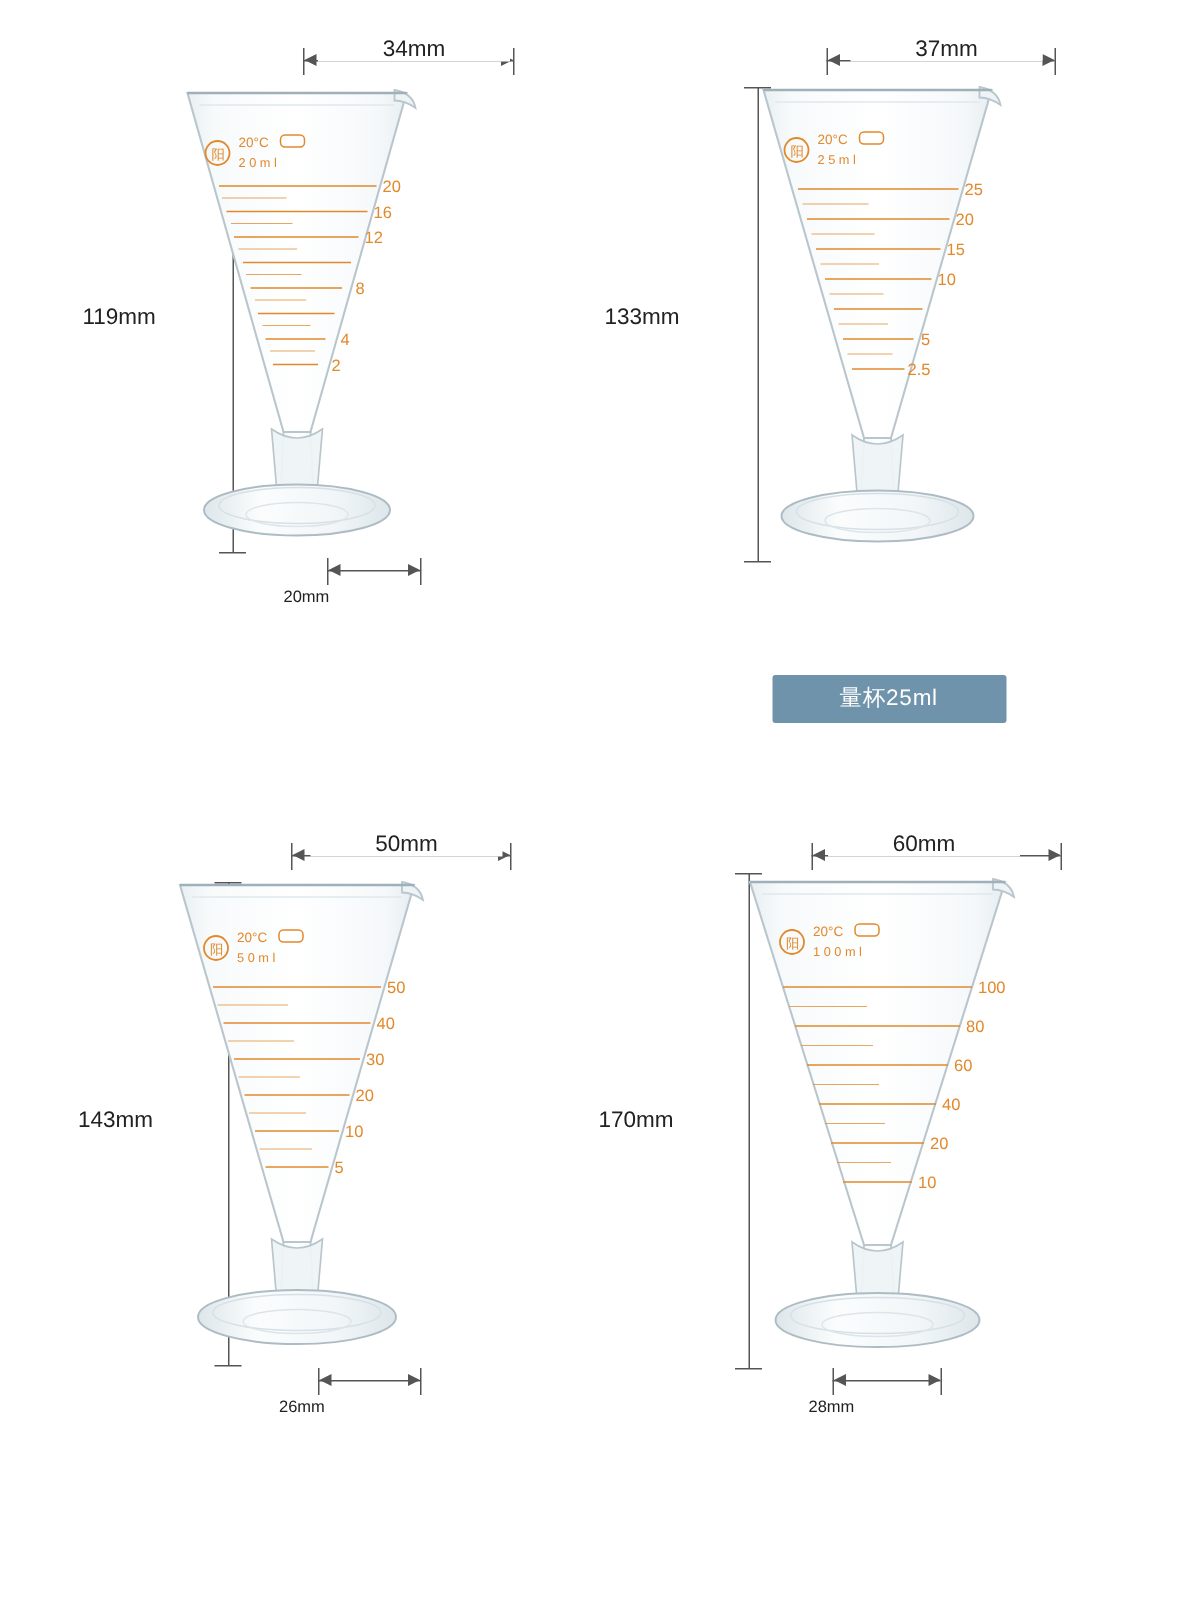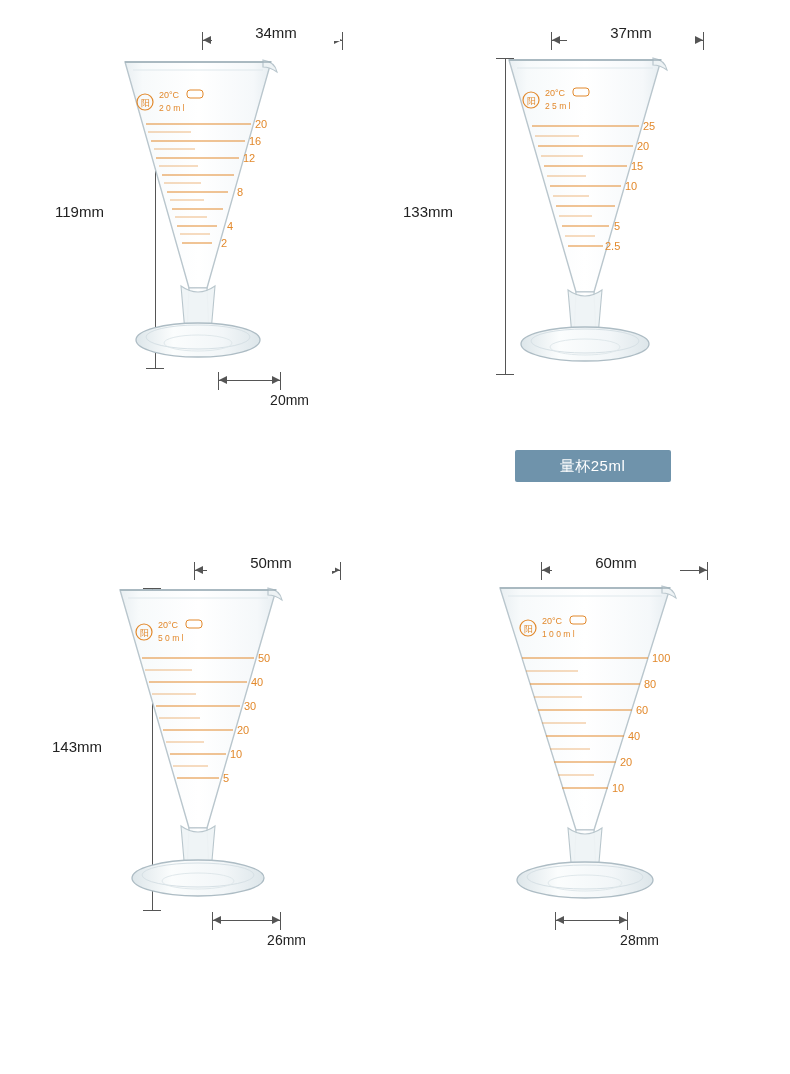--- a/index.html
+++ b/index.html
@@ -96,22 +96,22 @@
     width: 0; height: 0;
     border-top: 4px solid transparent;
     border-bottom: 4px solid transparent;
   }
   .dim-bottom .arrow-l { border-right: 8px solid #555; }
   .dim-bottom .arrow-r { border-left: 8px solid #555; }
   .dim-bottom .label {
     position: absolute;
     top: 20px;
     width: 120px;
-    text-align: right;
-    font-size: 14px;
+    text-align: left;
+    font-size: 11px;
     color: #222;
   }
   
   .dim-left {
     position: absolute;
     top: 0;
     left: 0;
     width: 180px;
     height: 420px;
   }
@@ -433,20 +433,26 @@
 
     <div class="dim-top" style="top:28px;">
       <div class="rule" style="left:122px; width:166px;"></div>
       <div class="tick" style="left:122px;"></div>
       <div class="tick" style="left:288px;"></div>
       <div class="arrow-l" style="left:123px;"></div>
       <div class="arrow-r" style="left:280px;"></div>
       <div class="label" style="left:133px;">60mm</div>
     </div>
 
+    <div class="dim-left">
+      <div class="rule" style="left:104px; top:62px; height:330px;"></div>
+      <div class="tick" style="left:95px; top:62px;"></div>
+      <div class="tick" style="left:95px; top:392px;"></div>
+      <div class="label" style="left:4px; top:218px;">170mm</div>
+    </div>
 
     <div class="glass-wrap" style="top:46px; left:48%;">
       <svg width="206" height="348" viewBox="0 0 206 348">
         <defs>
           <linearGradient id="gbody4" x1="0" y1="0" x2="1" y2="0">
             <stop offset="0%" stop-color="#e9eff2"></stop>
             <stop offset="12%" stop-color="#f7fafb"></stop>
             <stop offset="50%" stop-color="#ffffff"></stop>
             <stop offset="88%" stop-color="#f5f8fa"></stop>
             <stop offset="100%" stop-color="#e6edf1"></stop>

